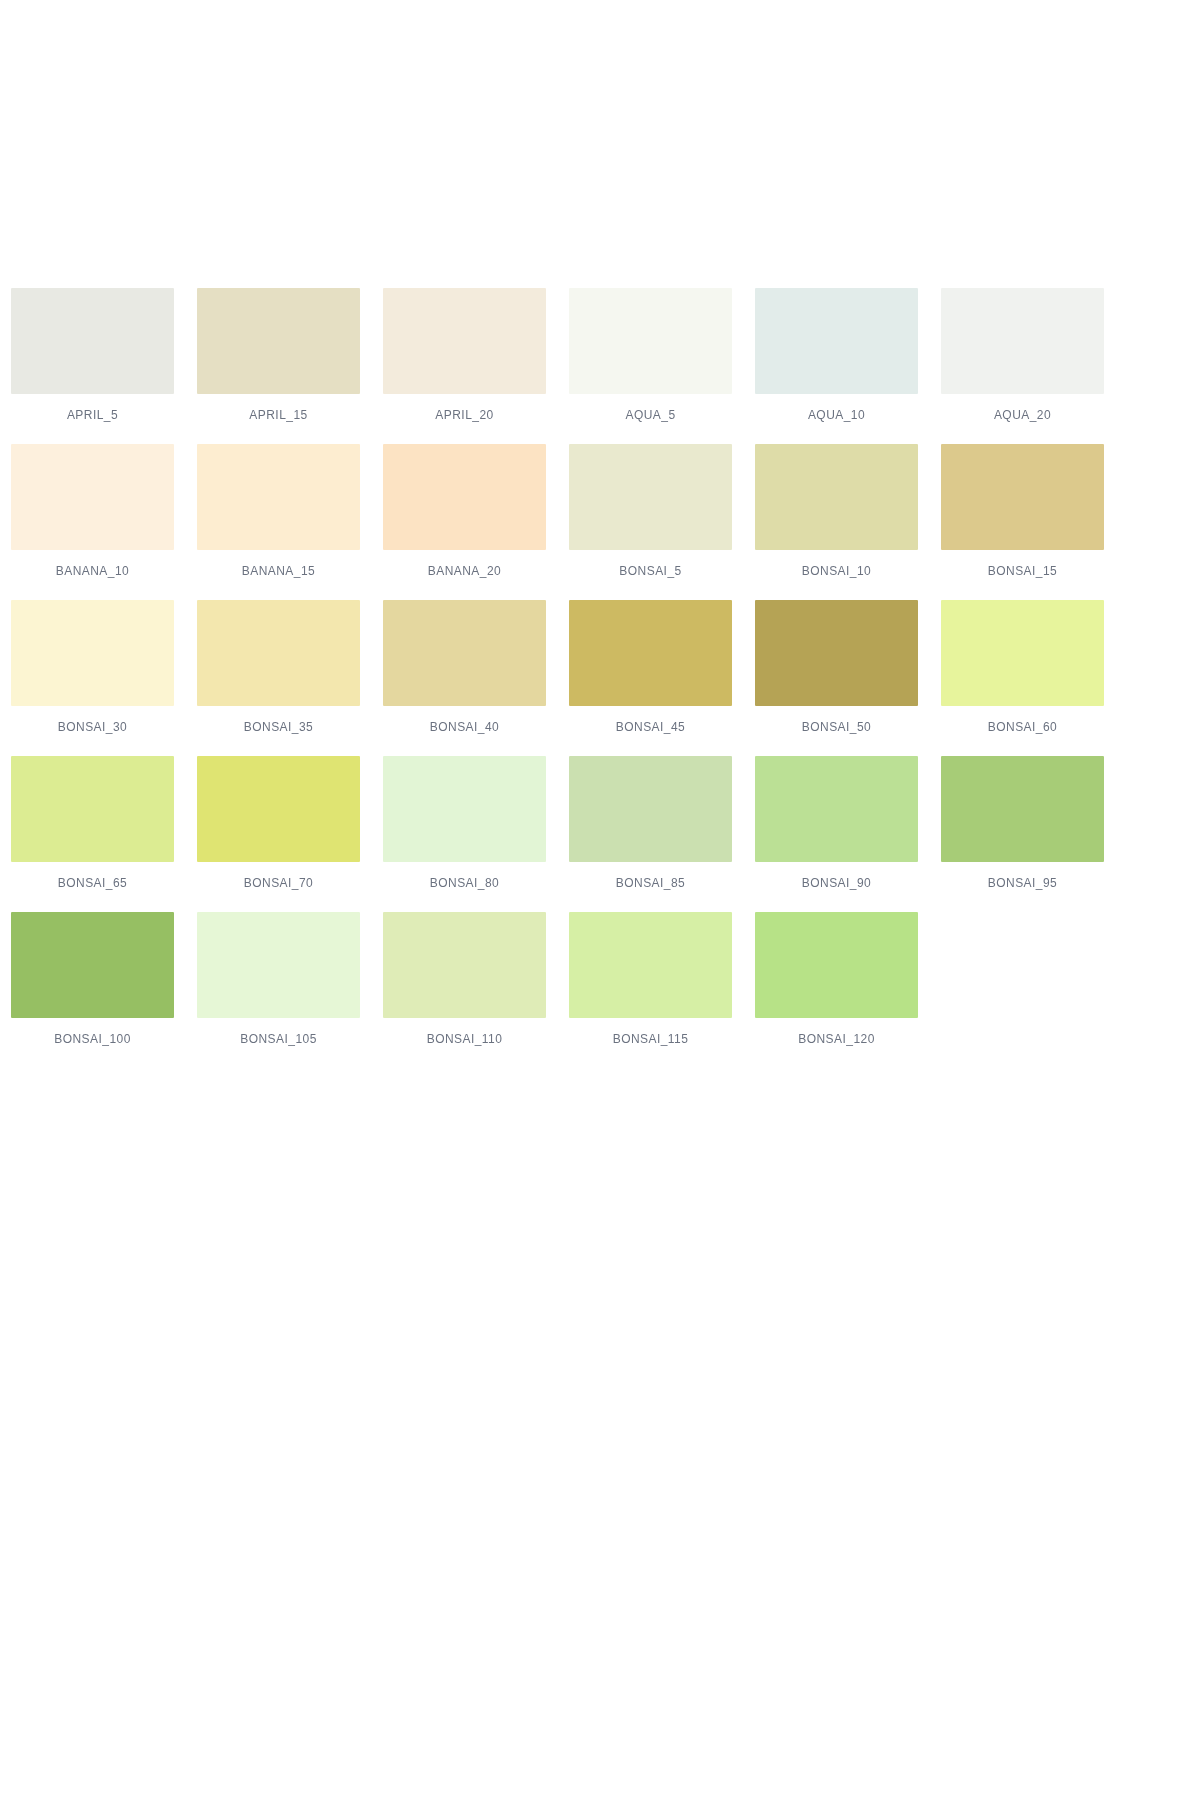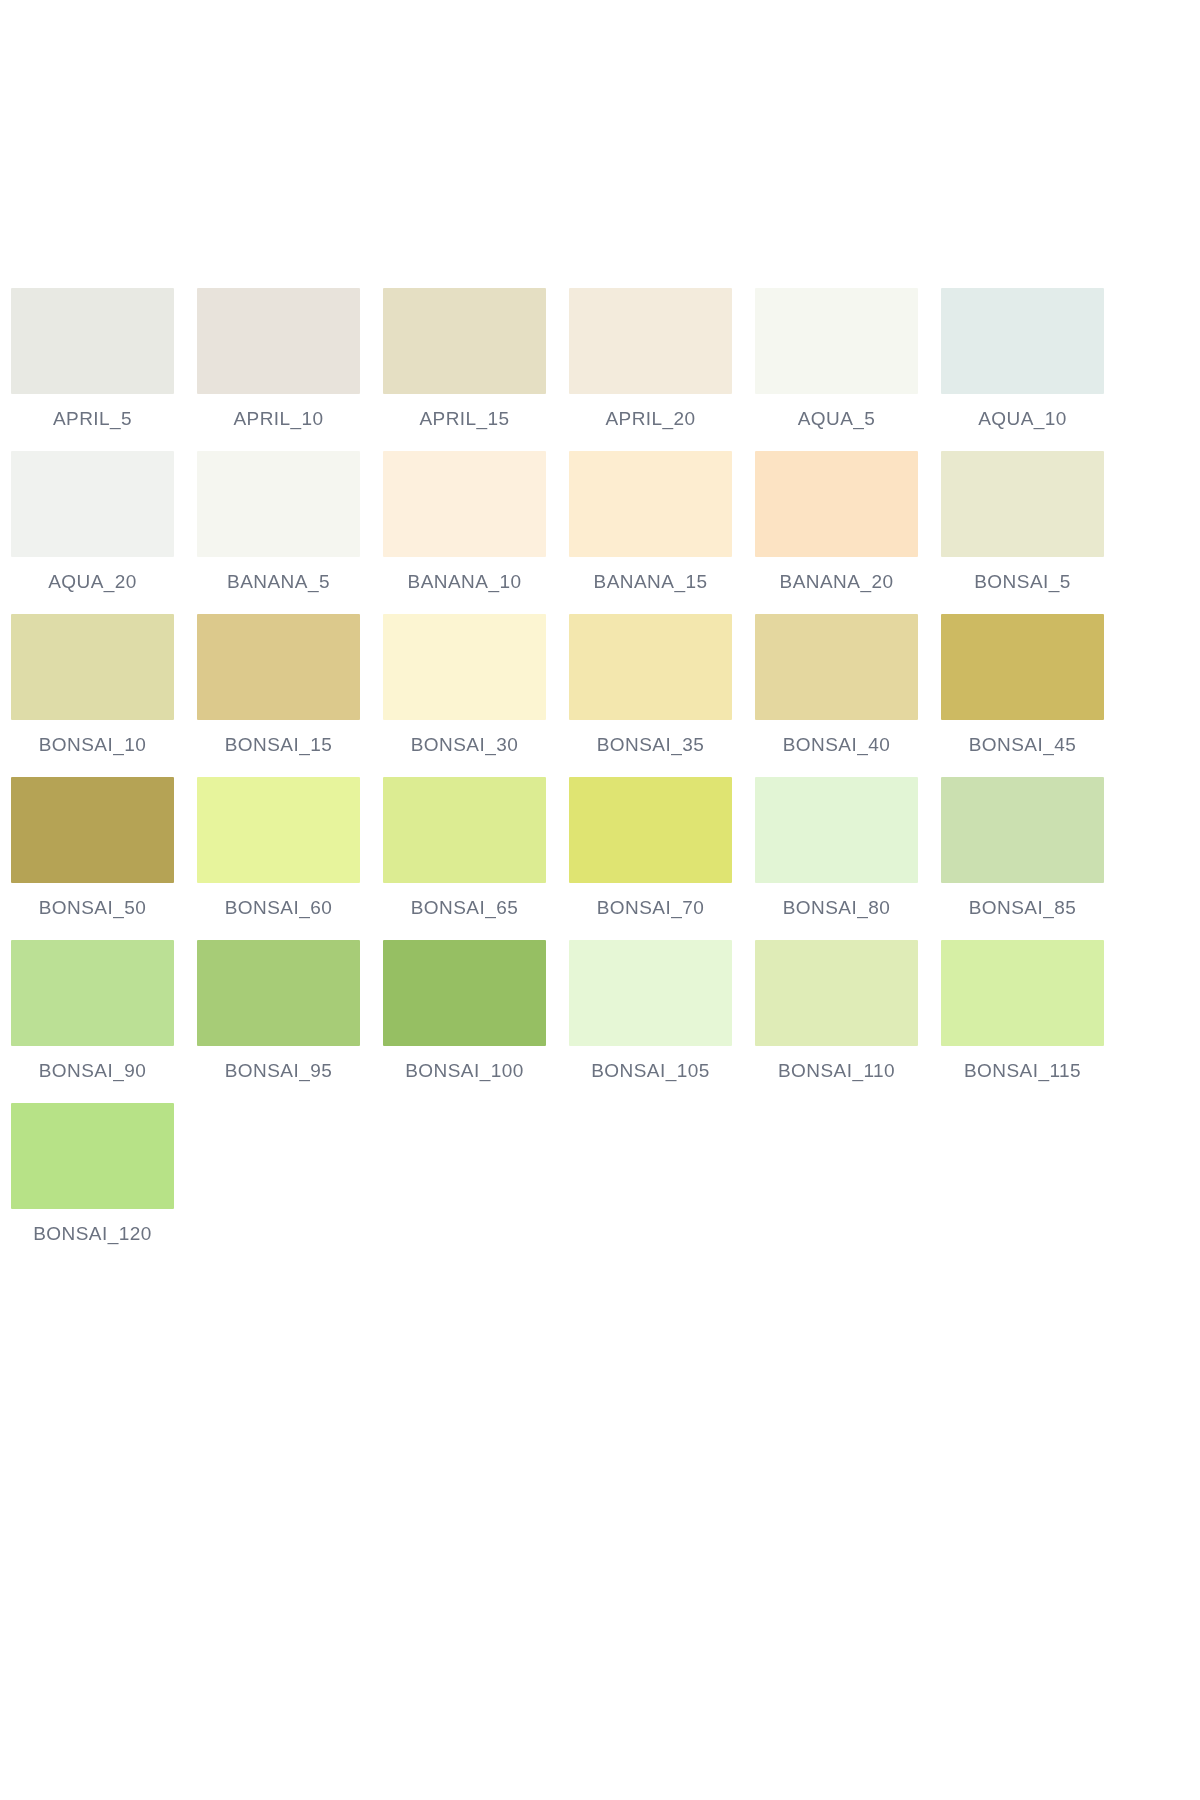--- a/index.html
+++ b/index.html
@@ -44,66 +44,58 @@
   .swatch-chip {
     width: 163px;
     height: 106px;
     border-radius: 1px;
     display: block;
   }
 
   .swatch-label {
     width: 163px;
     text-align: center;
-    font-size: 19px;
+    font-size: 12px;
     letter-spacing: 0.45px;
     color: #6b7280;
     font-weight: 400;
     padding-top: 15px;
     line-height: 1;
     white-space: nowrap;
     font-family: "Liberation Sans", "DejaVu Sans", sans-serif;
   }
 </style>
 </head>
 <body>
 
 <div id="palette-sheet">
   <div id="swatch-grid">
       <div class="swatch-cell">
         <div class="swatch-chip" title="#E8E9E3" style="background-color: rgb(232, 233, 227);"></div>
         <div class="swatch-label">APRIL_5</div>
-      </div>
-      <div class="swatch-cell">
-        <div class="swatch-chip" title="#E8E3DB" style="background-color: rgb(232, 227, 219);"></div>
-        <div class="swatch-label">APRIL_10</div>
       </div>
       <div class="swatch-cell">
         <div class="swatch-chip" title="#E5DFC3" style="background-color: rgb(229, 223, 195);"></div>
         <div class="swatch-label">APRIL_15</div>
       </div>
       <div class="swatch-cell">
         <div class="swatch-chip" title="#F3EBDC" style="background-color: rgb(243, 235, 220);"></div>
         <div class="swatch-label">APRIL_20</div>
       </div>
       <div class="swatch-cell">
         <div class="swatch-chip" title="#F5F7F0" style="background-color: rgb(245, 247, 240);"></div>
         <div class="swatch-label">AQUA_5</div>
       </div>
       <div class="swatch-cell">
         <div class="swatch-chip" title="#E2ECEA" style="background-color: rgb(226, 236, 234);"></div>
         <div class="swatch-label">AQUA_10</div>
       </div>
       <div class="swatch-cell">
         <div class="swatch-chip" title="#F0F2EF" style="background-color: rgb(240, 242, 239);"></div>
         <div class="swatch-label">AQUA_20</div>
-      </div>
-      <div class="swatch-cell">
-        <div class="swatch-chip" title="#F5F6F0" style="background-color: rgb(245, 246, 240);"></div>
-        <div class="swatch-label">BANANA_5</div>
       </div>
       <div class="swatch-cell">
         <div class="swatch-chip" title="#FDF0DD" style="background-color: rgb(253, 240, 221);"></div>
         <div class="swatch-label">BANANA_10</div>
       </div>
       <div class="swatch-cell">
         <div class="swatch-chip" title="#FDEDD0" style="background-color: rgb(253, 237, 208);"></div>
         <div class="swatch-label">BANANA_15</div>
       </div>
       <div class="swatch-cell">

